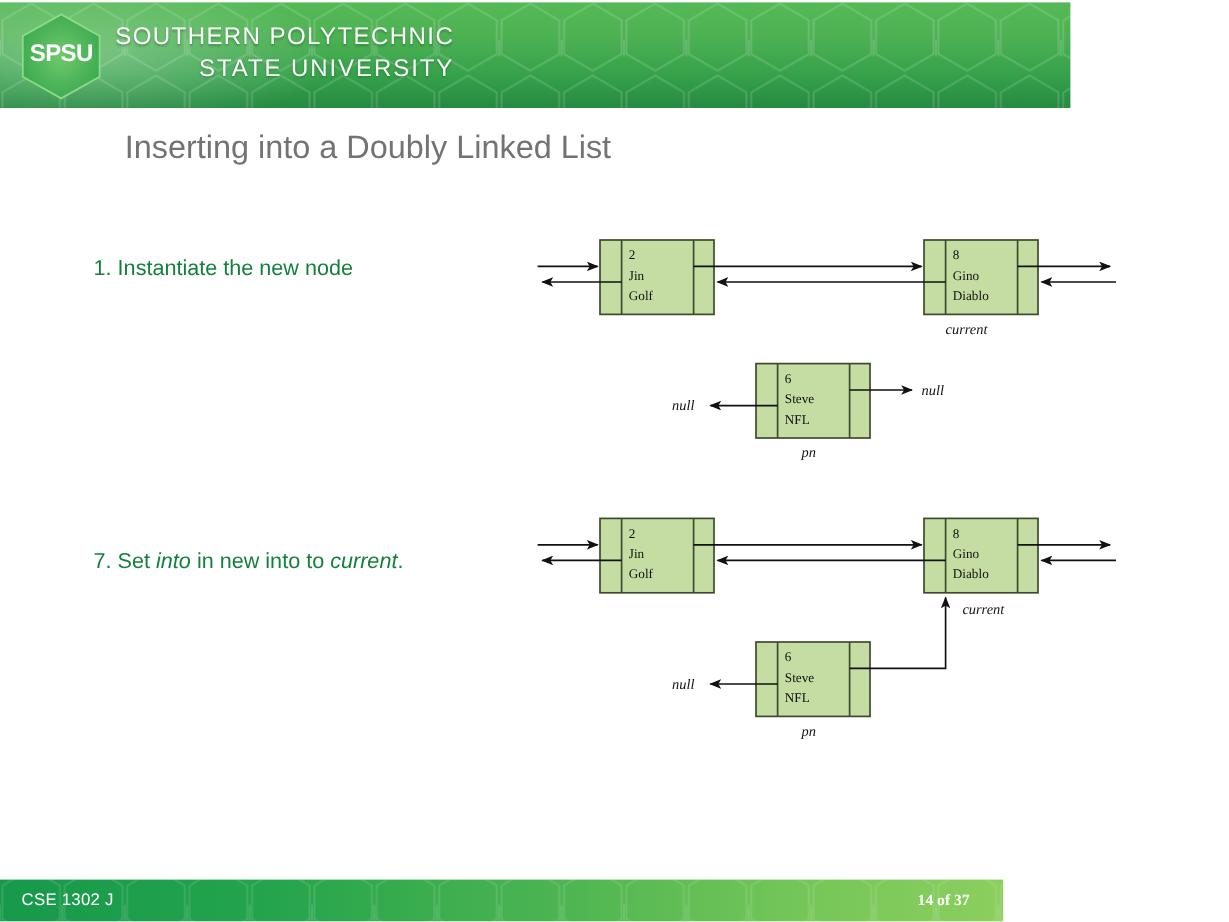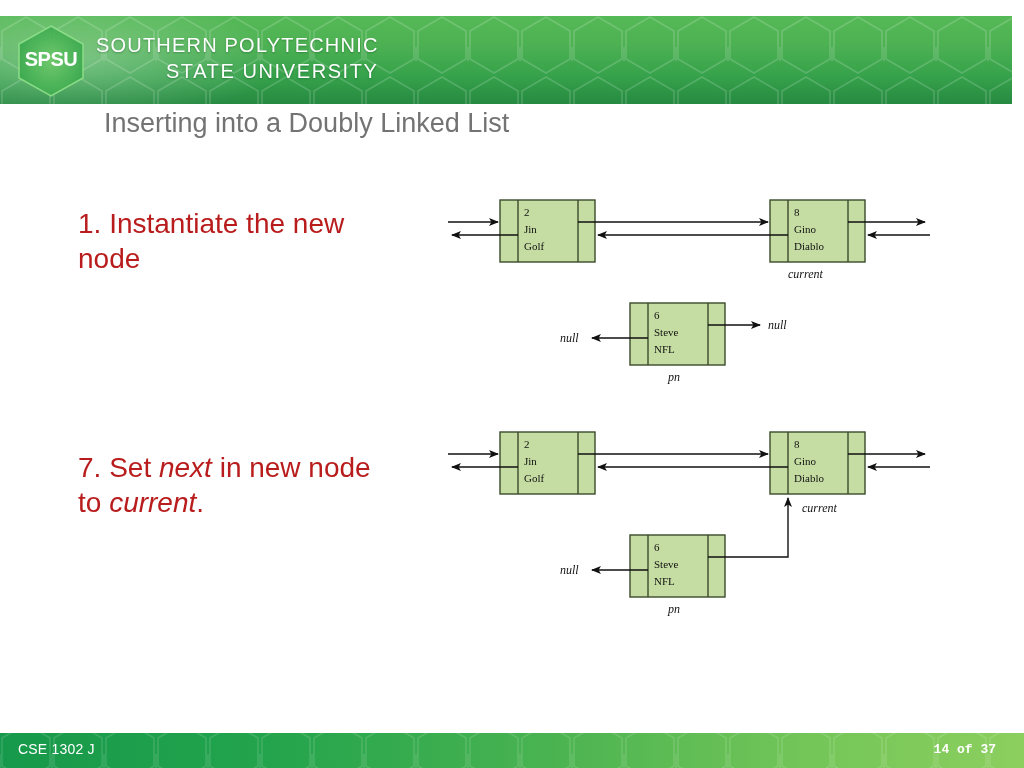--- a/index.html
+++ b/index.html
@@ -11,22 +11,22 @@
     width: 1024px;
     height: 768px;
     position: relative;
     overflow: hidden;
     font-family: "Liberation Sans", sans-serif;
   }
 
   
   #header {
     position: absolute;
-    left: 0; top: 16px;
-    width: 1012px;
+    left: 0; top: 2px;
+    width: 892px;
     height: 88px;
     background:
       linear-gradient(180deg, #55b957 0%, #4eb253 30%, #36a24b 68%, #268a41 100%);
     overflow: hidden;
   }
   #header .hexpattern {
     position: absolute;
     left: 0; top: 0;
     width: 1024px;
     height: 88px;
@@ -79,64 +79,65 @@
     color: #737373;
     font-family: "Liberation Sans", sans-serif;
     font-size: 27px;
     line-height: 34px;
     white-space: nowrap;
   }
 
   
   .bullet {
     position: absolute;
-    color: #b91c1c;
-    font-family: "Liberation Sans", sans-serif;
-    font-size: 28px;
+    color: #15803d;
+    font-family: "Liberation Sans", sans-serif;
+    font-size: 18px;
     line-height: 35px;
     width: 310px;
   }
   #bullet-1 { left: 78px; top: 206px; }
   #bullet-2 { left: 78px; top: 450px; }
   .bullet em { font-style: italic; }
 
   
   #diagram-area {
     position: absolute;
     left: 430px; top: 185px;
     width: 520px; height: 450px;
   }
 
   
   #footer {
     position: absolute;
     left: 0; top: 733px;
-    width: 1024px; height: 35px;
+    width: 812px; height: 35px;
     background: linear-gradient(90deg, #17994b 0%, #22a34c 25%, #4cb451 55%, #72c558 78%, #8ccf5e 100%);
     overflow: hidden;
+    padding-left: 24px;
   }
   #footer .hexpattern {
     position: absolute;
     left: 0; top: -10px;
     width: 1024px; height: 55px;
     opacity: .22;
   }
   #footer-course {
     position: absolute;
     left: 18px; top: 8px;
     color: #ffffff;
     font-family: "Liberation Sans", sans-serif;
     font-size: 14px;
     letter-spacing: .2px;
   }
   #footer-pagenum {
     position: absolute;
     right: 28px; top: 9px;
     color: #ffffff;
-    font-family: Liberation Mono, monospace;
+    font-family: Liberation Serif, serif;
     font-size: 13px;
     font-weight: bold;
   }
 
   
   .node-field { font-family: "Liberation Serif", serif; font-size: 11px; fill: #111111; }
   .ptr-label  { font-family: "Liberation Serif", serif; font-size: 12px; font-style: italic; fill: #111111; }
 </style>
 </head>
 <body>
@@ -173,21 +174,21 @@
 </div>
 
 <div id="slide-title">Inserting into a Doubly Linked List</div>
 
 <div class="bullet" id="bullet-1">
   <span>1. Instantiate the</span>
   <span>new node</span>
 </div>
 
 <div class="bullet" id="bullet-2">
-  <span>7. Set </span><em>next</em><span> in new node to </span><em>current</em><span>.</span>
+  <span>7. Set </span><em>into</em><span> in new into to </span><em>current</em><span>.</span>
 </div>
 
 <div id="diagram-area">
   <svg width="520" height="450" viewBox="0 0 520 450">
     <defs>
       <marker id="ah" markerWidth="10" markerHeight="8" refX="9" refY="4" orient="auto" markerUnits="userSpaceOnUse">
         <path d="M0,0 L10,4 L0,8 L2.4,4 Z" fill="#111111"></path>
       </marker>
     </defs>
 

